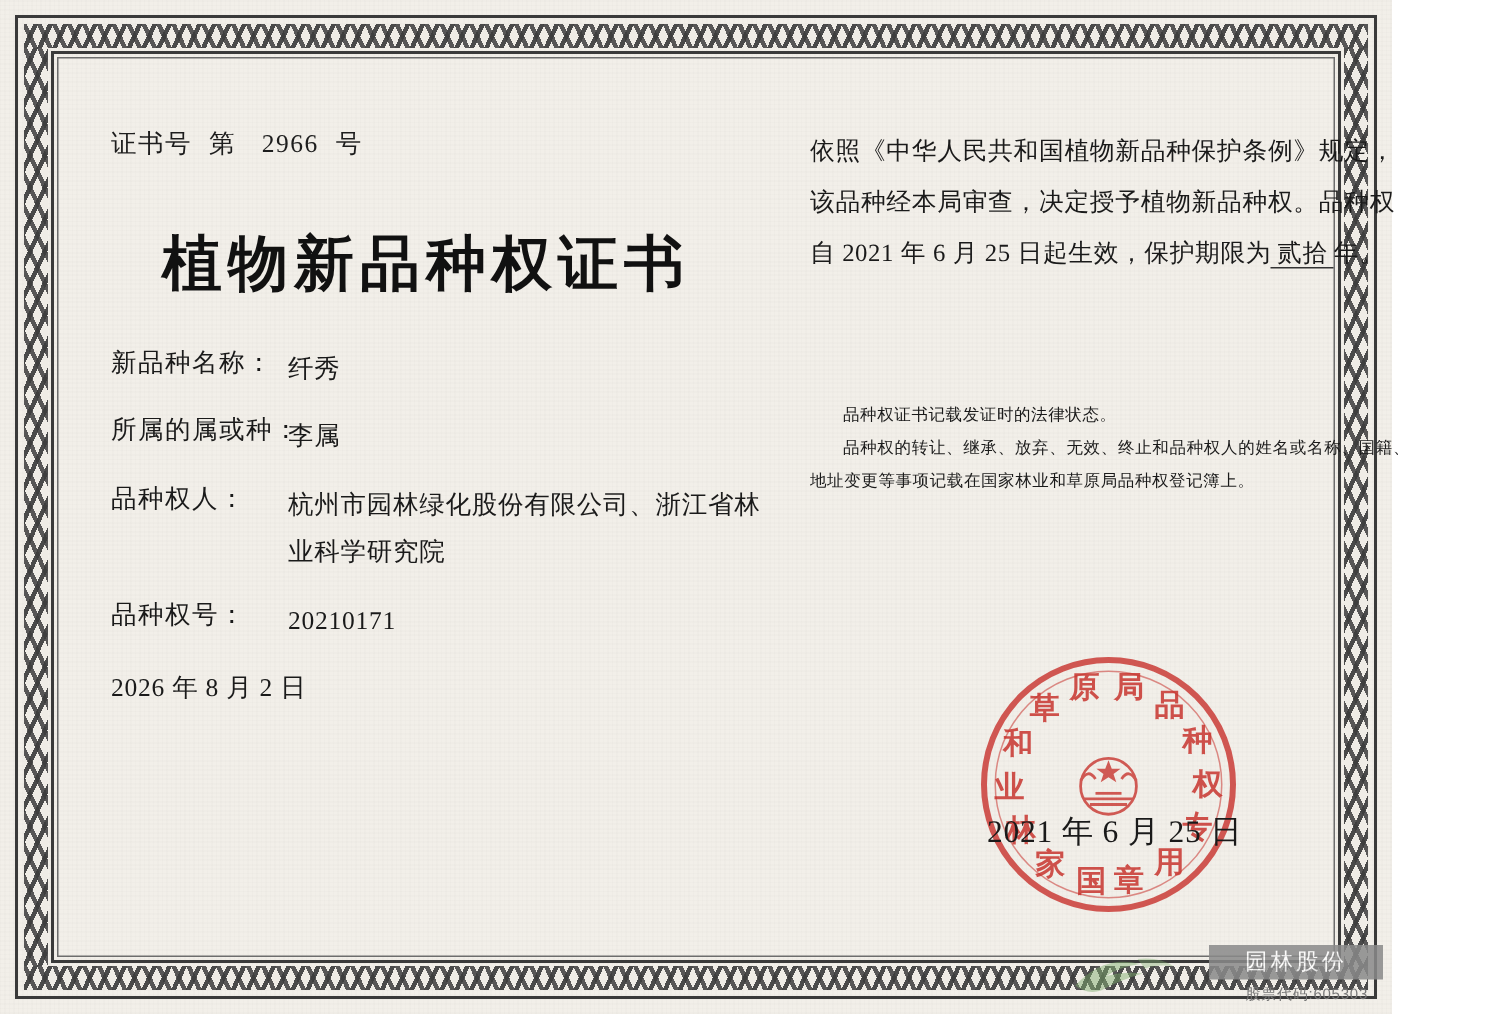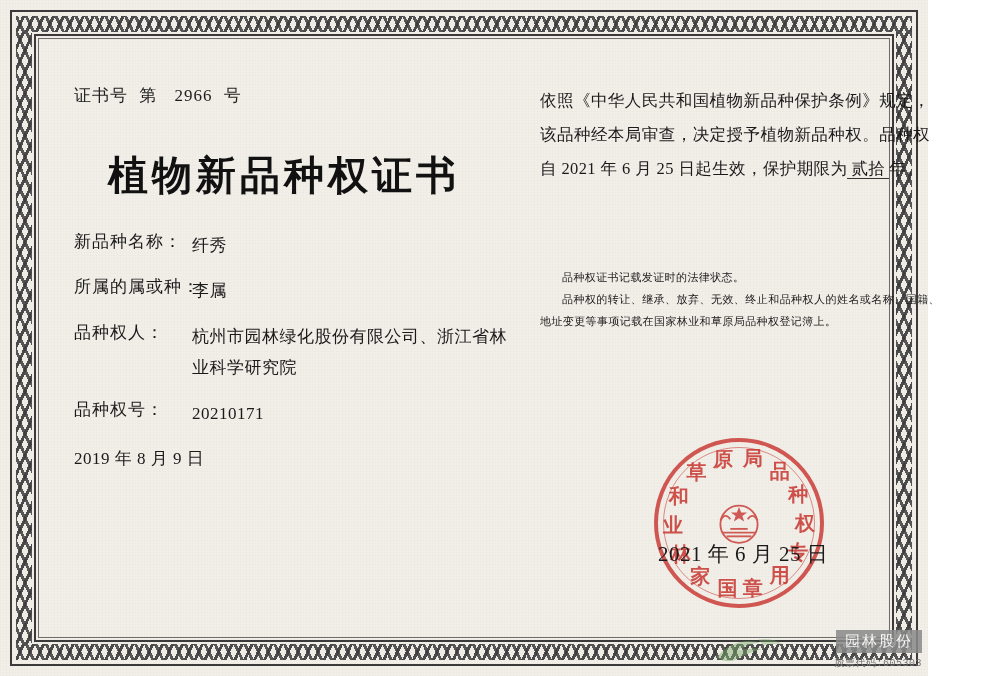--- a/index.html
+++ b/index.html
@@ -243,33 +243,33 @@
     width: 210px;
     height: 46px;
   }
   .wm-bar {
     position: absolute;
     right: 0;
     top: 4px;
     background: #8a8a8a;
     color: #ffffff;
     font-size: 15px;
-    padding: 2px 9px;
+    padding: 2px 24px;
     letter-spacing: 2px;
     opacity: 0.85;
     font-family: "Liberation Sans", sans-serif;
   }
   .wm-sub {
     position: absolute;
-    right: 0;
+    right: 10px;
     bottom: 2px;
     font-size: 10px;
     color: #777;
     letter-spacing: 0.5px;
-    font-family: Liberation Mono, monospace;
+    font-family: Liberation Sans, sans-serif;
   }
   .wm-leaf {
     position: absolute;
     left: 0;
     top: 6px;
     width: 80px;
     height: 34px;
     opacity: 0.55;
   }
 </style>
@@ -311,21 +311,21 @@
         <div class="field-label">品种权人：</div>
         <div class="field-value">杭州市园林绿化股份有限公司、浙江省林业科学研究院</div>
       </div>
 
       <div class="field-row">
         <div class="field-label">品种权号：</div>
         <div class="field-value">20210171</div>
       </div>
 
       <div class="field-row">
-        <div class="field-value">2019 年 8 月 9 日</div>
+        <div class="field-value">2026 年 8 月 2 日</div>
       </div>
 
 
     </div>
 
     <div class="right-col">
       <p><span>依照《中华人民共和国植物新品种保护条例》规定，该品种经本局审查，决定授予植物新品种权。品种权自 2021 年 6 月 25 日起生效，保护期限为</span><span class="underline-word">贰拾</span><span>年。</span></p>
     </div>
 
     <div class="right-block2">

